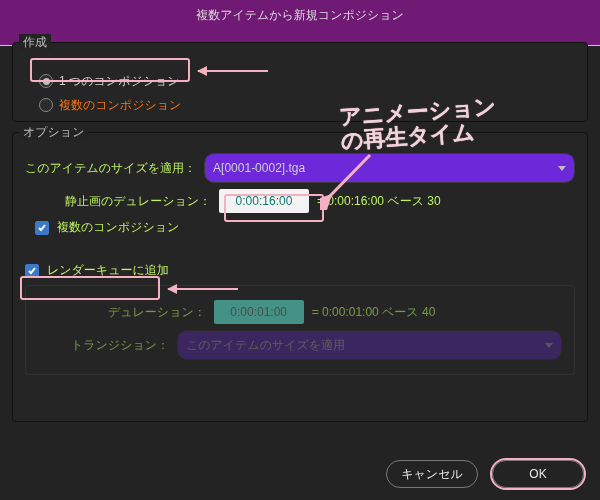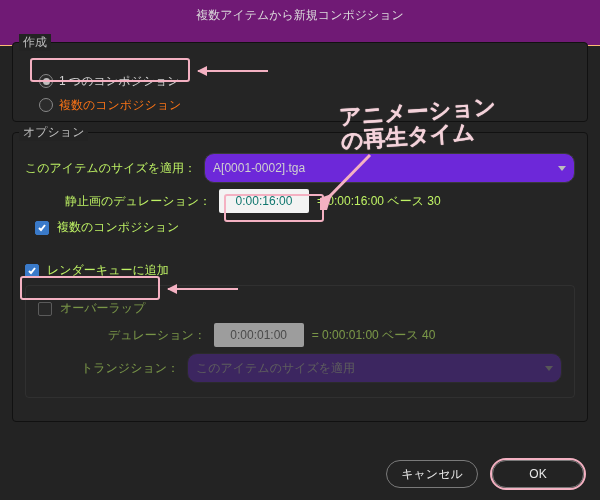--- a/index.html
+++ b/index.html
@@ -125,21 +125,21 @@
   .checkbox svg path { stroke: #fff; stroke-width: 2; fill: none; }
 
   .subpanel {
     border: 1px solid rgba(255,255,255,0.05);
     border-radius: 4px;
     padding: 8px 12px;
     margin-top: 6px;
   }
   .subpanel .opt-row { opacity: 0.55; }
   .duration-input.disabled {
-    background: #ffffff;
+    background: #5eead4;
     color: #6a6a6a;
   }
   .select.disabled {
     opacity: 0.6;
   }
 
   .footer {
     position: absolute;
     bottom: 12px;
     right: 16px;
@@ -249,32 +249,26 @@
   <div class="opt-row" style="margin-left:0px;">
     <span class="checkbox checked">
       <svg width="10" height="10" viewBox="0 0 10 10">
           <path d="M2 5 L4 7 L8 2"></path>
         </svg>
     </span>
     <span class="opt-label">レンダーキューに追加</span>
   </div>
 
   <div class="subpanel">
-    <div class="opt-row">
-      <span class="checkbox">
-        
-      </span>
-      <span class="opt-label">オーバーラップ</span>
-    </div>
     <div class="opt-row" style="margin-left:70px;">
       <span class="opt-label right">デュレーション：</span>
       <input class="duration-input disabled" disabled="" value="0:00:01:00" style="">
       <span class="opt-label">= 0:00:01:00  ベース 40</span>
     </div>
-    <div class="opt-row" style="margin-left:43px;">
+    <div class="opt-row" style="margin-left:33px;">
       <span class="opt-label right">トランジション：</span>
       <div class="select disabled">
         <span>このアイテムのサイズを適用</span>
         <span class="chev"></span>
       </div>
     </div>
   </div>
 </div>
 
 <div class="footer">

